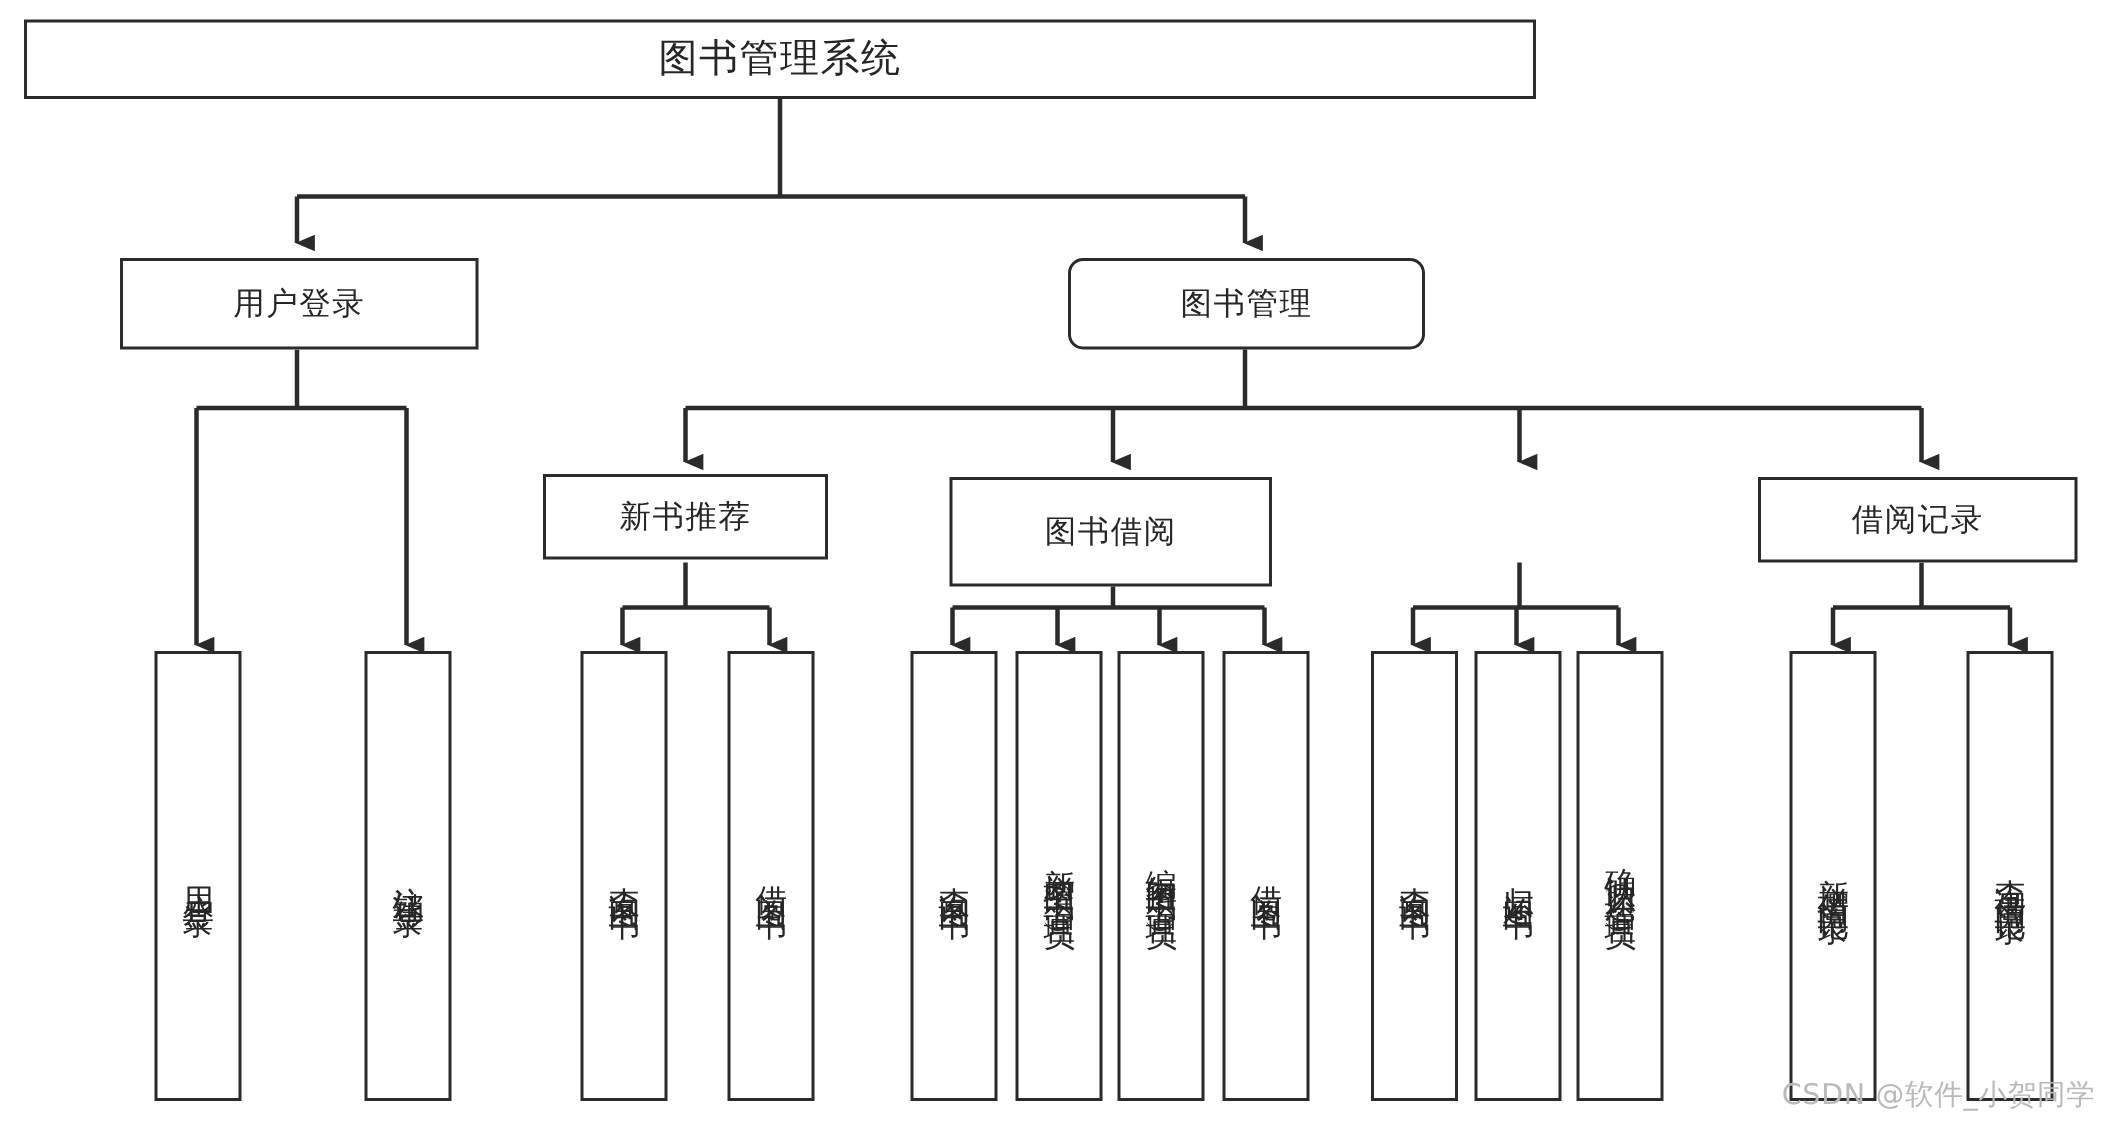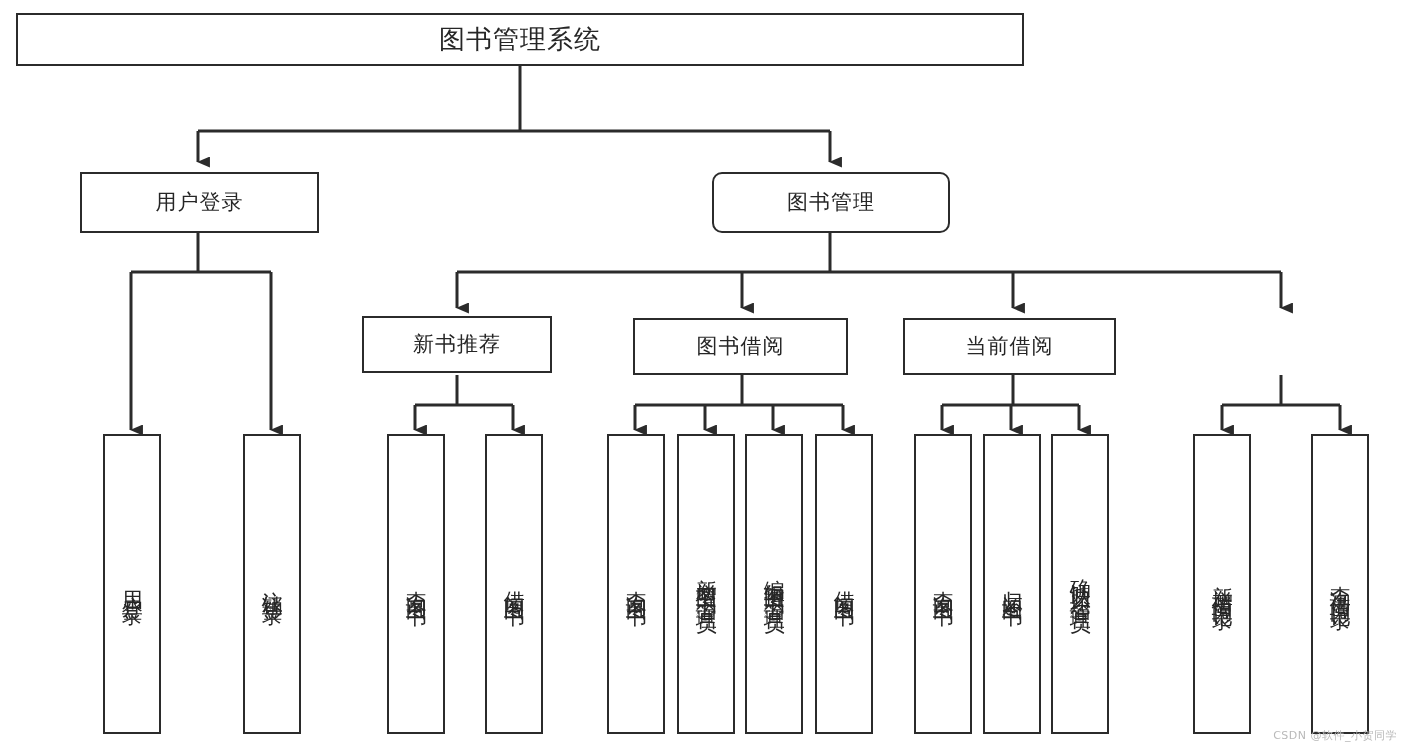--- a/index.html
+++ b/index.html
@@ -45,21 +45,21 @@
     letter-spacing:5px;
     font-size:21px;
     white-space:normal;
     max-height:100%;
   }
   .node.root .label{font-size:26px;}
   .watermark{
     position:absolute;
     right:8px;
     bottom:4px;
-    font-size:11px;
+    font-size:19px;
     color:#b9b9b9;
     z-index:9;
     white-space:nowrap;
     user-select:none;
     letter-spacing:0.5px;
   }
 </style>
 </head>
 <body>
 
@@ -127,28 +127,28 @@
   </div>
 
   <div class="node" style="left:712px;top:172px;width:238px;height:61px;border-radius:10px;">
     <span class="label">图书管理</span>
   </div>
 
   <div class="node" style="left:362px;top:316px;width:190px;height:57px;">
     <span class="label">新书推荐</span>
   </div>
 
-  <div class="node" style="left:633px;top:318px;width:215px;height:57px;">
+  <div class="node" style="left:633px;top:318px;width:215px;height:73px;">
     <span class="label">图书借阅</span>
   </div>
 
-  <div class="node" style="left:903px;top:318px;width:213px;height:57px;">
-    <span class="label">当前借阅</span>
-  </div>
-
+
+  <div class="node" style="left:1172px;top:318px;width:213px;height:57px;">
+    <span class="label">借阅记录</span>
+  </div>
 
   <div class="node vert" style="left:103px;top:434px;width:58px;height:300px;">
     <span class="label">用户登录</span>
   </div>
 
   <div class="node vert" style="left:243px;top:434px;width:58px;height:300px;">
     <span class="label">注销登录</span>
   </div>
 
   <div class="node vert" style="left:387px;top:434px;width:58px;height:300px;">

